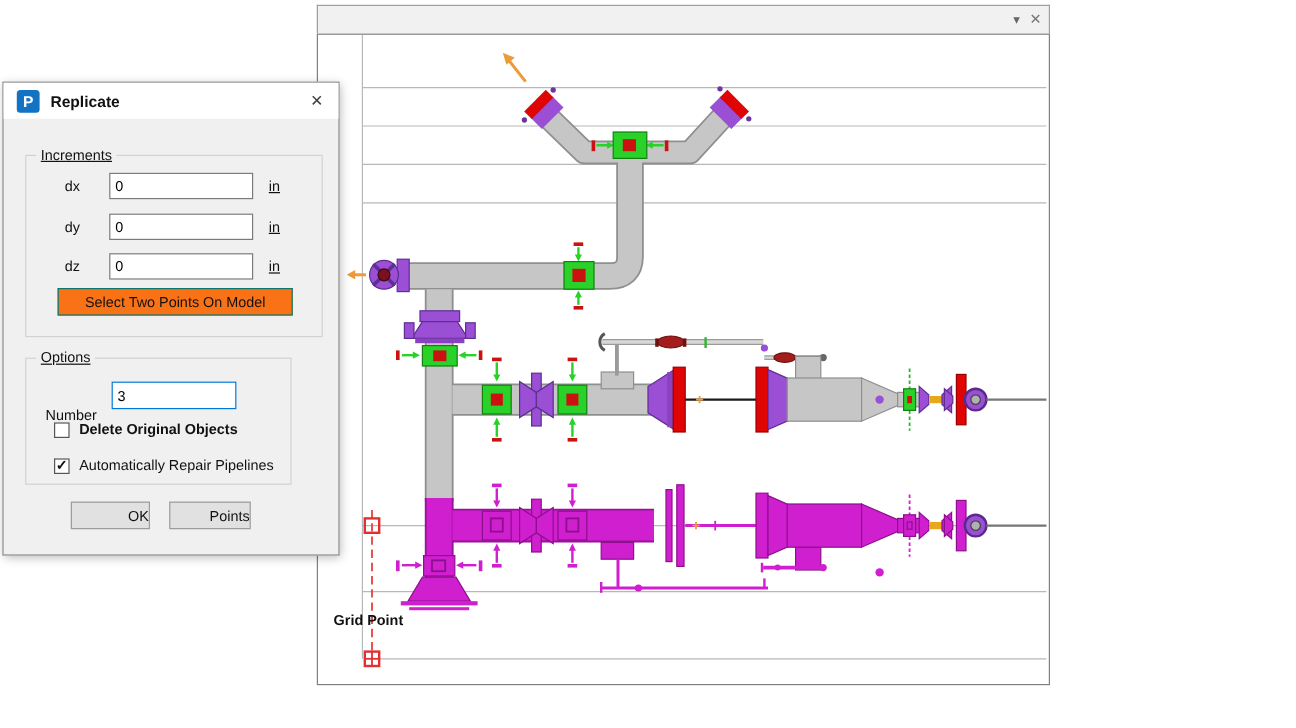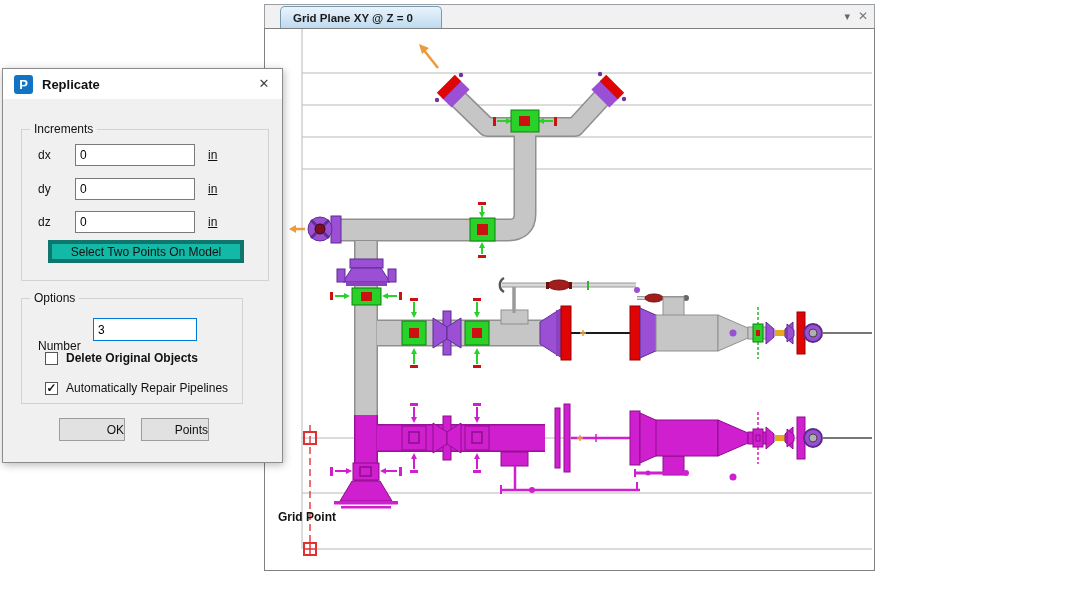--- a/index.html
+++ b/index.html
@@ -24,50 +24,49 @@
   .dialog { position:absolute; left:2px; top:68px; width:281px; height:395px;
             background:#f0f0f0; border:1px solid #8c8c8c;
             box-shadow:1px 2px 8px rgba(0,0,0,0.28); font-size:12px; color:#111; }
   .titlebar { position:relative; height:30px; background:#ffffff; display:flex; align-items:center; padding-left:11px; }
   .p-icon { width:19px; height:19px; background:#1273c4; color:#fff; border-radius:3px;
             font-size:13px; font-weight:bold; display:flex; align-items:center; justify-content:center; }
   .dlg-title { margin-left:9px; font-size:13px;font-weight:bold; }
   .dlg-close { position:absolute; right:8px; top:6px; width:20px; height:18px; text-align:center;
                font-size:13px; color:#444; line-height:18px; cursor:default; }
   .grp { position:absolute; border:1px solid #d2d2d2; }
-  .grp-legend { position:absolute; top:-8px; left:8px; background:#f0f0f0; padding:0 4px; font-size:12px; }
+  .grp-legend { position:absolute; top:-8px; left:8px; background:#f0f0f0; padding:0 4px; font-size:12px;text-decoration:underline; }
   #grp-inc { left:18px; top:60px; width:248px; height:152px; }
   #grp-opt { left:18px; top:229px; width:222px; height:106px; }
-  .fld-row { position:absolute; left:0; width:100%; height:24px; }
+  .fld-row { position:absolute; left:16px; width:100%; height:24px; }
   .fld-label { position:absolute; left:16px; top:4px; }
   .fld-input { position:absolute; left:53px; top:0; width:120px; height:22px; border:1px solid #7a7a7a;
                background:#fff; font-size:12px; padding-left:4px; font-family:"Liberation Sans",sans-serif; }
   .fld-unit { position:absolute; left:186px; top:4px;text-decoration:underline; }
   .btn-select { position:absolute; left:26px; top:110px; width:196px; height:23px;
-                background:#14b8a6; border:4px solid #0f766e; font-size:12px;
+                background:#f97316; border:1px solid #0f766e; font-size:12px;
                 font-family:"Liberation Sans",sans-serif; color:#111; }
   .num-label { position:absolute; left:16px; top:24px;margin-top:16px; }
   .num-input { position:absolute; left:71px; top:19px; width:104px; height:23px; border:1px solid #0078d7;
                background:#fff; font-size:12px; padding-left:4px; font-family:"Liberation Sans",sans-serif; }
   .cb-row { position:absolute; left:23px; height:14px; display:flex; align-items:center; }
   #cb-row1 { top:52px;font-weight:bold; } #cb-row2 { top:82px; }
   .cb-box { width:13px; height:13px; background:#fff; border:1px solid #555; font-size:12px; font-weight:bold;
             line-height:11px; text-align:center; color:#111; }
   .cb-label { margin-left:8px; white-space:nowrap; }
   .btn { position:absolute; top:349px; height:23px; background:#e1e1e1; border:1px solid #9d9d9d;
          font-size:12px; font-family:"Liberation Sans",sans-serif; color:#111;text-align:right; }
   #btn-ok { left:56px; width:66px; }
   #btn-cancel { left:138px; width:68px; }
 </style>
 </head>
 <body>
 
 <div class="mdi">
   <div class="tabbar">
-    <div class="tab">Grid Plane XY @ Z = 0</div>
     <div class="tab-drop">▾</div>
     <div class="tab-close">✕</div>
   </div>
 
   <div class="canvas">
     <svg viewBox="265 28 609 541" xmlns="http://www.w3.org/2000/svg">
 
       <g stroke="#b8b8b8" stroke-width="1">
         <line x1="302" y1="28" x2="302" y2="548"></line>
         <line x1="302" y1="72" x2="872" y2="72"></line>

